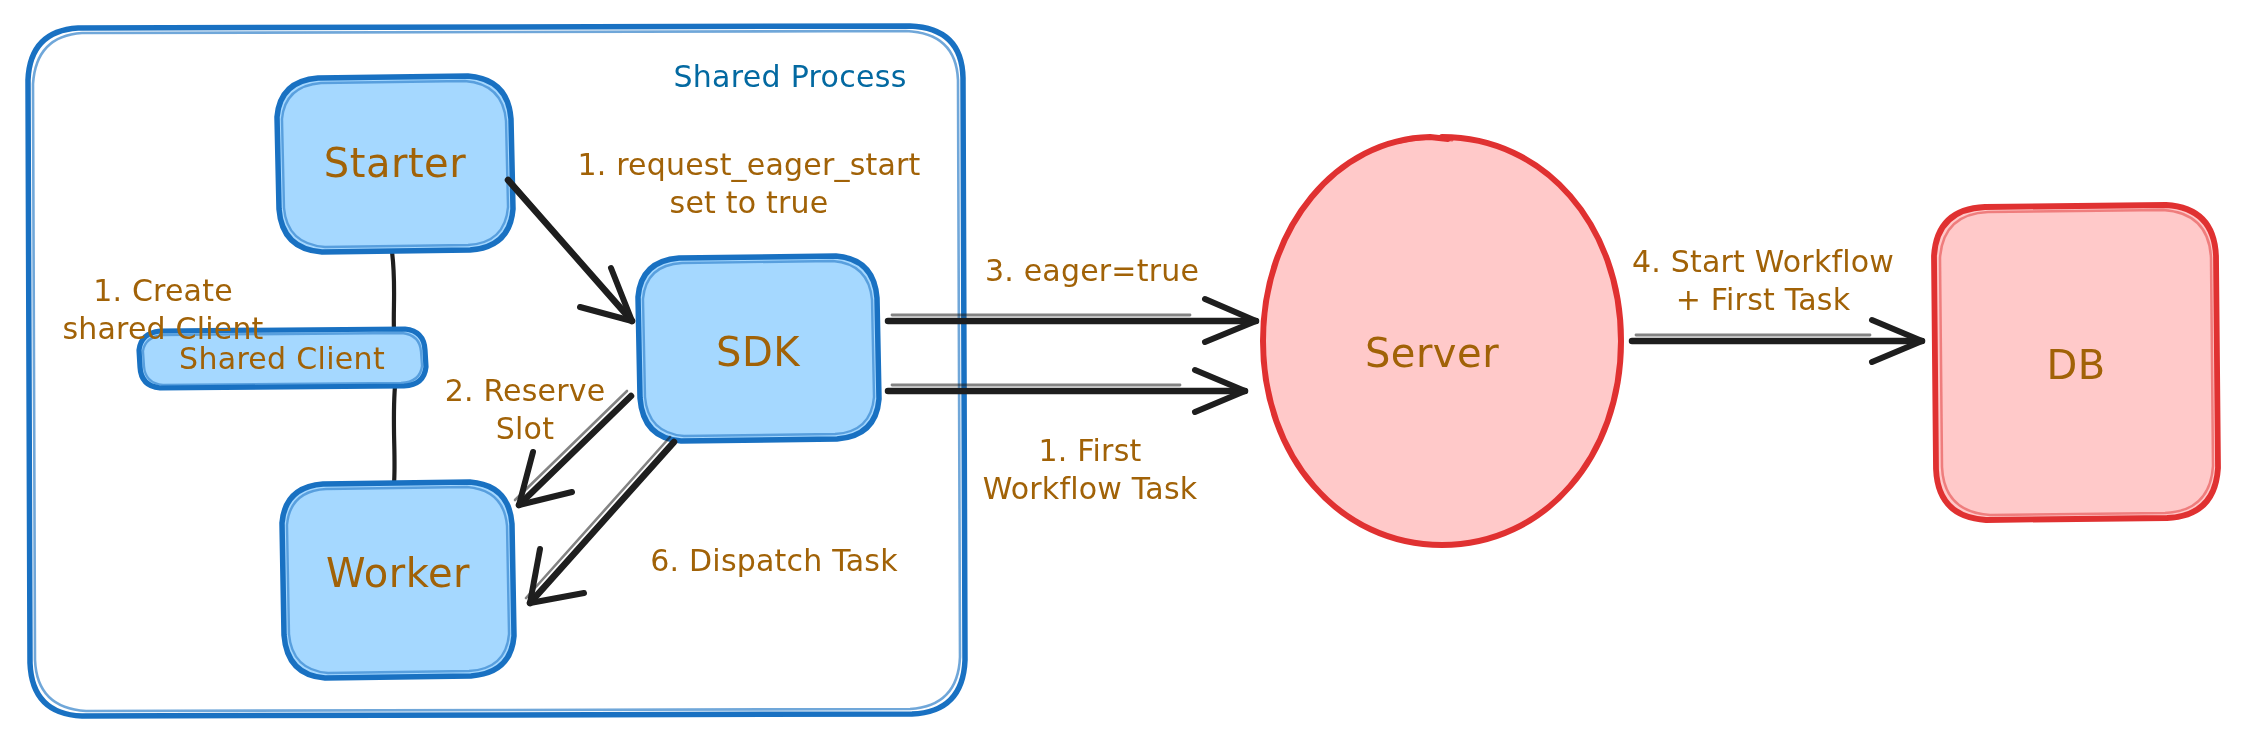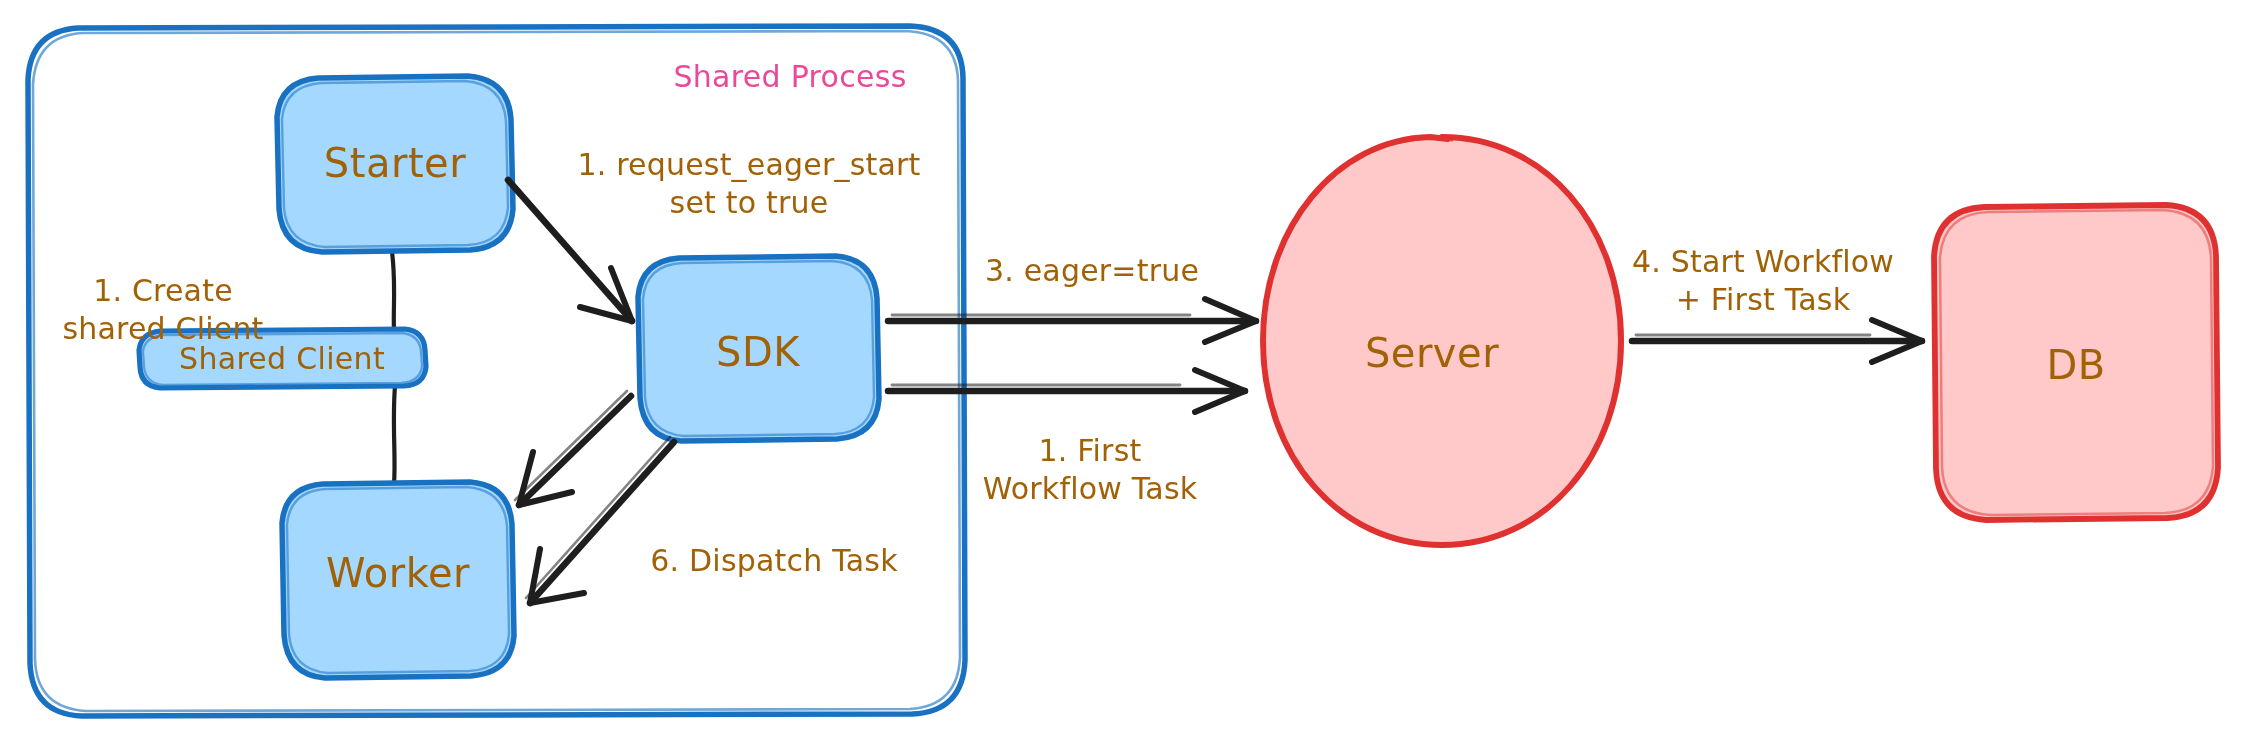--- a/index.html
+++ b/index.html
@@ -6,21 +6,21 @@
   body{width:2248px;height:754px;overflow:hidden;
        font-family:"DejaVu Sans","Liberation Sans",sans-serif;}
   #stage{position:relative;width:2248px;height:754px;background:#fff;}
   svg#canvas{position:absolute;left:0;top:0;width:2248px;height:754px;}
   .lbl{position:absolute;color:#a16207;line-height:1.25;text-align:center;
        font-family:"DejaVu Sans","Liberation Sans",sans-serif;
        white-space:pre;pointer-events:none;}
   .node-title{font-size:40px;letter-spacing:.5px;}
   .node-title-sm{font-size:30px;letter-spacing:.3px;}
   .edge-lbl{font-size:30px;letter-spacing:.2px;}
-  .group-lbl{font-size:30px;color:#ec4899;letter-spacing:.3px;}
+  .group-lbl{font-size:30px;color:#0369a1;letter-spacing:.3px;}
   .ctr{transform:translate(-50%,-50%);}
 </style>
 </head>
 <body>
 
 <div id="stage">
 
   <svg id="canvas" viewBox="0 0 2248 754" xmlns="http://www.w3.org/2000/svg">
 
     <g>
@@ -125,20 +125,22 @@
 
   <div class="lbl node-title ctr" style="left:758px;top:352px;">SDK</div>
 
   <div class="lbl node-title ctr" style="left:1432px;top:353px;">Server</div>
 
   <div class="lbl node-title ctr" style="left:2076px;top:365px;">DB</div>
 
   <div class="lbl edge-lbl" style="left:749px;top:146px;transform:translate(-50%,0);">1. request_eager_start
 set to true</div>
 
+  <div class="lbl edge-lbl" style="left:525px;top:372px;transform:translate(-50%,0);">2. Reserve
+Slot</div>
 
   <div class="lbl edge-lbl" style="left:1092px;top:252px;transform:translate(-50%,0);">3. eager=true</div>
 
   <div class="lbl edge-lbl" style="left:1763px;top:243px;transform:translate(-50%,0);">4. Start Workflow
 + First Task</div>
 
   <div class="lbl edge-lbl" style="left:1090px;top:432px;transform:translate(-50%,0);">1. First
 Workflow Task</div>
 
   <div class="lbl edge-lbl" style="left:774px;top:542px;transform:translate(-50%,0);">6. Dispatch Task</div>

